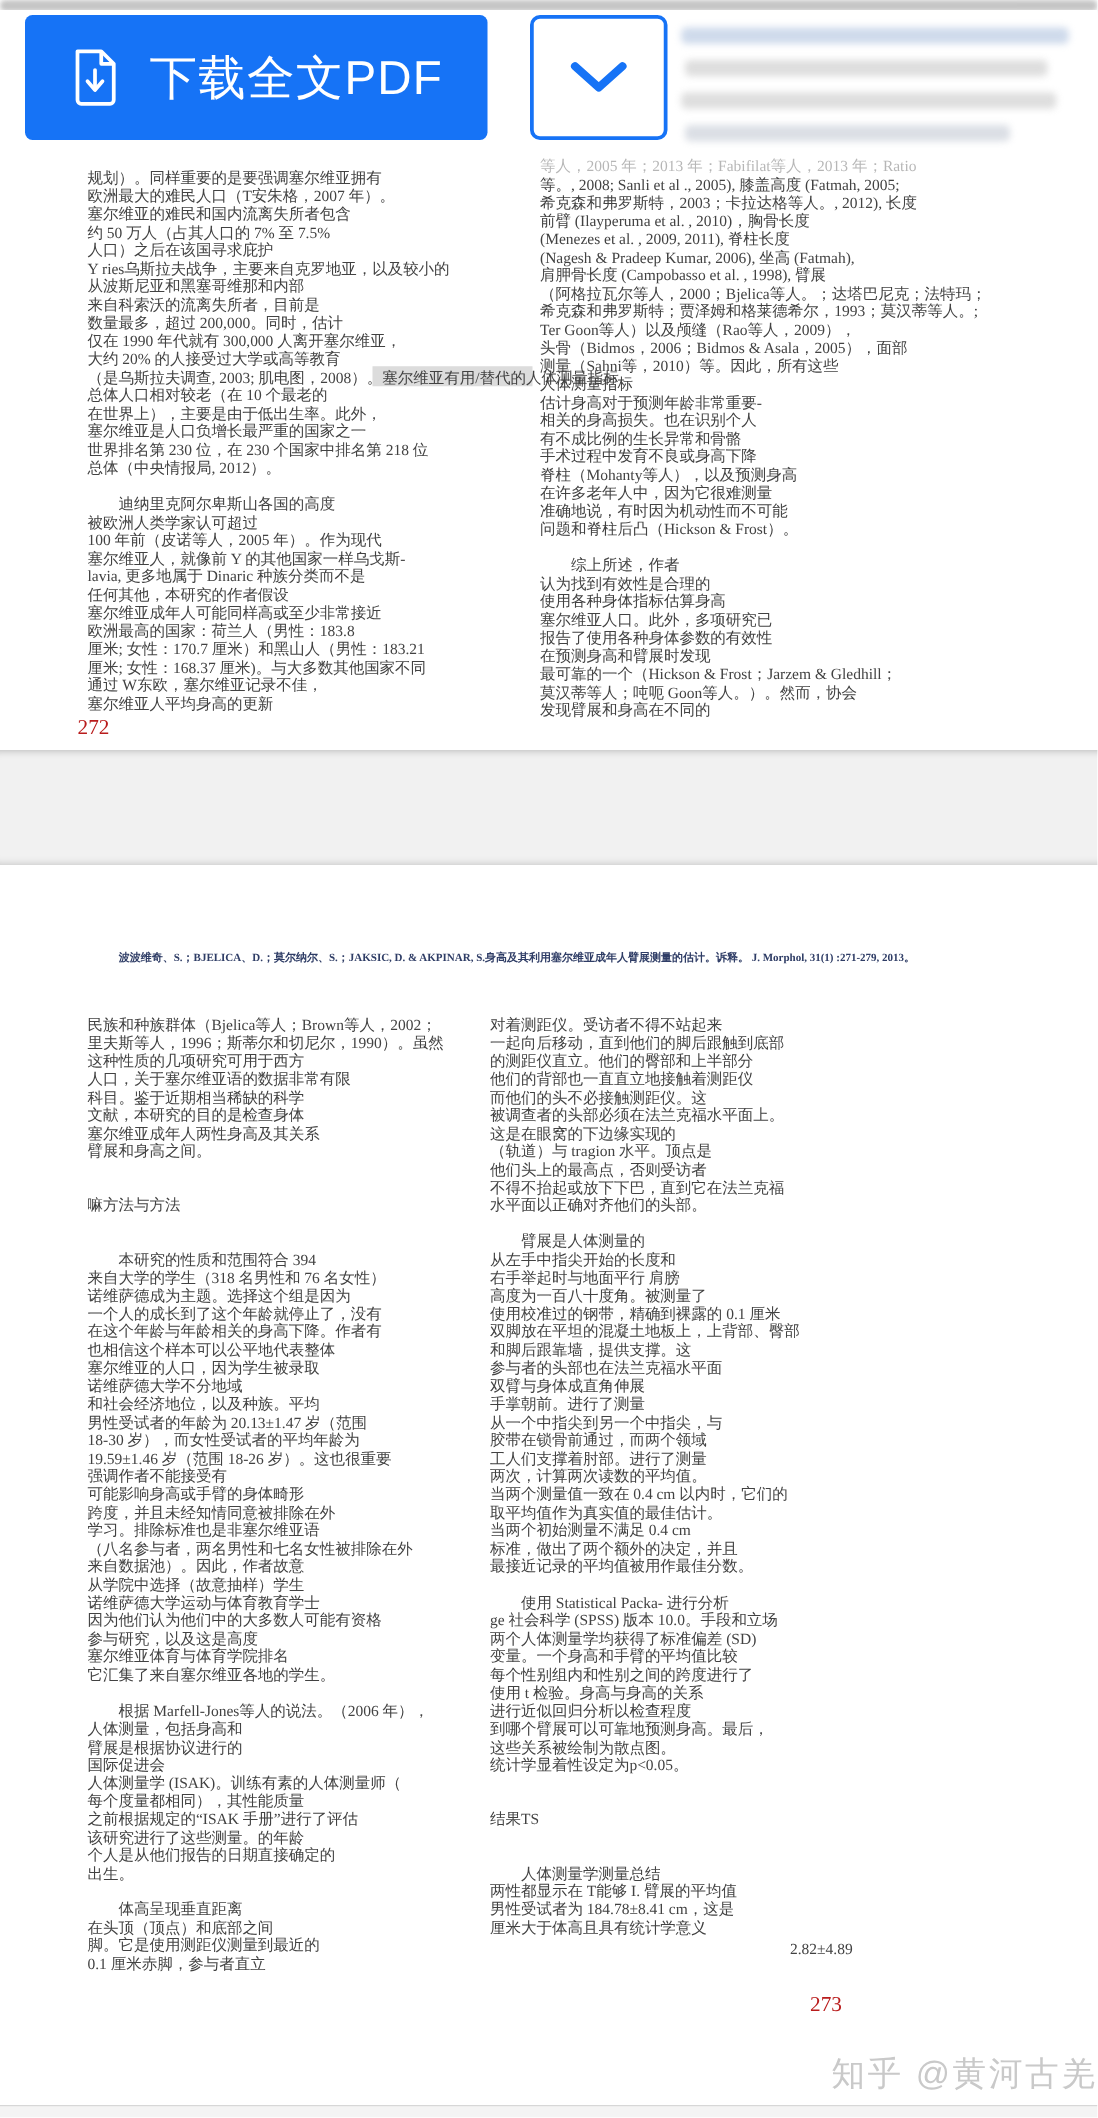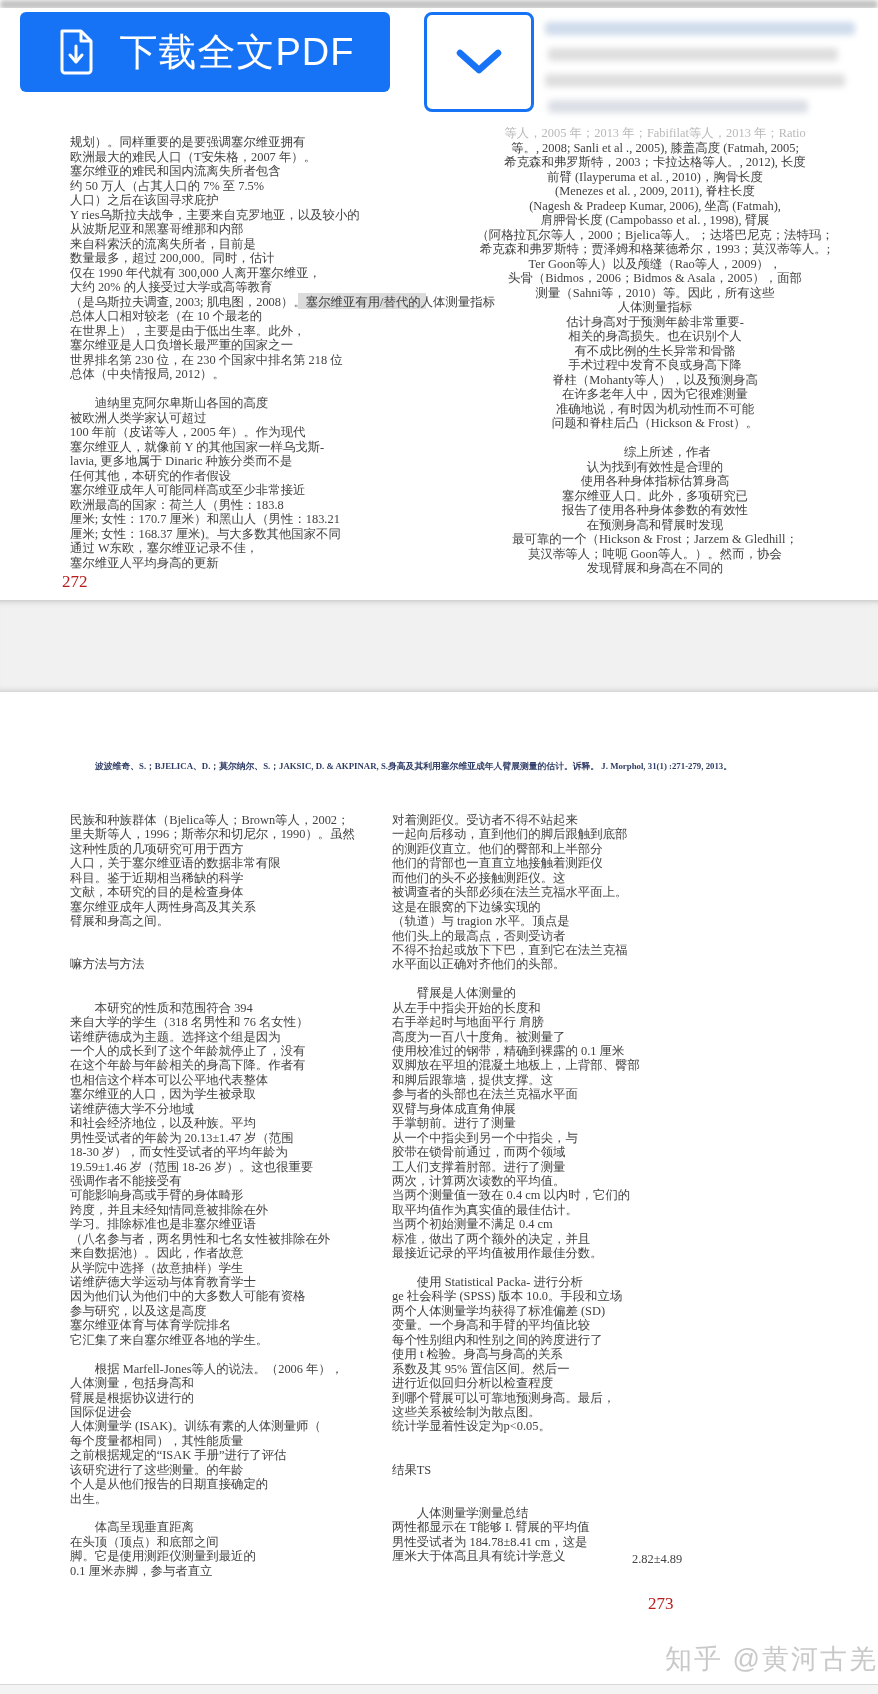--- a/index.html
+++ b/index.html
@@ -2,21 +2,21 @@
 <html><head>
 <meta charset="utf-8">
 <style>
   * { margin:0; padding:0; box-sizing:border-box; }
   html,body { width:878px; height:1694px; background:#ffffff; overflow:hidden; position:relative; }
   .doc { font-family:"Liberation Serif","DejaVu Serif",serif; color:#424242; }
 
   
   .banner-bg { position:absolute; left:0; top:8px; width:878px; height:116px; background:#ffffff; z-index:2; }
   .blur-bar { position:absolute; border-radius:4px; filter:blur(3px); z-index:3; }
-  .download-button { position:absolute; left:20px; top:12px; width:370px; height:80px;
+  .download-button { position:absolute; left:20px; top:12px; width:370px; height:100px;
     background:#1673f6; border-radius:6px; display:flex; align-items:center; justify-content:center;
     gap:24px; z-index:5; cursor:pointer; }
   .download-button span { color:#ffffff; font-size:38px; letter-spacing:1px;
     font-family:"Liberation Sans",sans-serif; }
   .expand-button { position:absolute; left:424px; top:12px; width:110px; height:100px;
     background:#ffffff; border:3px solid #1673f6; border-radius:8px; display:flex;
     align-items:center; justify-content:center; z-index:5; cursor:pointer; }
 
   
   .col { position:absolute; z-index:4; }
@@ -92,21 +92,21 @@
     <div class="line">lavia, 更多地属于 Dinaric 种族分类而不是</div>
     <div class="line">任何其他，本研究的作者假设</div>
     <div class="line">塞尔维亚成年人可能同样高或至少非常接近</div>
     <div class="line">欧洲最高的国家：荷兰人（男性：183.8</div>
     <div class="line">厘米; 女性：170.7 厘米）和黑山人（男性：183.21</div>
     <div class="line">厘米; 女性：168.37 厘米)。与大多数其他国家不同</div>
     <div class="line">通过 W东欧，塞尔维亚记录不佳，</div>
     <div class="line">塞尔维亚人平均身高的更新</div>
   </div>
 
-<div class="col doc p1" id="p1-right" style="left:432px;top:126px;width:446px;text-align:center;">
+<div class="col doc p1" id="p1-right" style="left:432px;top:126px;width:446px;">
     <div class="line faded">等人，2005 年；2013 年；Fabifilat等人，2013 年；Ratio</div>
     <div class="line">等。, 2008; Sanli et al ., 2005), 膝盖高度 (Fatmah, 2005;</div>
     <div class="line">希克森和弗罗斯特，2003；卡拉达格等人。, 2012), 长度</div>
     <div class="line">前臂 (Ilayperuma et al. , 2010)，胸骨长度</div>
     <div class="line">(Menezes et al. , 2009, 2011), 脊柱长度</div>
     <div class="line">(Nagesh &amp; Pradeep Kumar, 2006), 坐高 (Fatmah),</div>
     <div class="line">肩胛骨长度 (Campobasso et al. , 1998), 臂展</div>
     <div class="line">（阿格拉瓦尔等人，2000；Bjelica等人。；达塔巴尼克；法特玛；</div>
     <div class="line">希克森和弗罗斯特；贾泽姆和格莱德希尔，1993；莫汉蒂等人。;</div>
     <div class="line">Ter Goon等人）以及颅缝（Rao等人，2009），</div>
@@ -227,21 +227,20 @@
     <div class="line">当两个初始测量不满足 0.4 cm</div>
     <div class="line">标准，做出了两个额外的决定，并且</div>
     <div class="line">最接近记录的平均值被用作最佳分数。</div>
     <div class="line">&nbsp;</div>
     <div class="line">　　使用 Statistical Packa- 进行分析</div>
     <div class="line">ge 社会科学 (SPSS) 版本 10.0。手段和立场</div>
     <div class="line">两个人体测量学均获得了标准偏差 (SD)</div>
     <div class="line">变量。一个身高和手臂的平均值比较</div>
     <div class="line">每个性别组内和性别之间的跨度进行了</div>
     <div class="line">使用 t 检验。身高与身高的关系</div>
-    <div class="line">系数及其 95% 置信区间。然后一</div>
     <div class="line">进行近似回归分析以检查程度</div>
     <div class="line">到哪个臂展可以可靠地预测身高。最后，</div>
     <div class="line">这些关系被绘制为散点图。</div>
     <div class="line">统计学显着性设定为p&lt;0.05。</div>
     <div class="line">&nbsp;</div>
     <div class="line">&nbsp;</div>
     <div class="line bold">结果TS</div>
     <div class="line">&nbsp;</div>
     <div class="line">&nbsp;</div>
     <div class="line">　　人体测量学测量总结</div>

